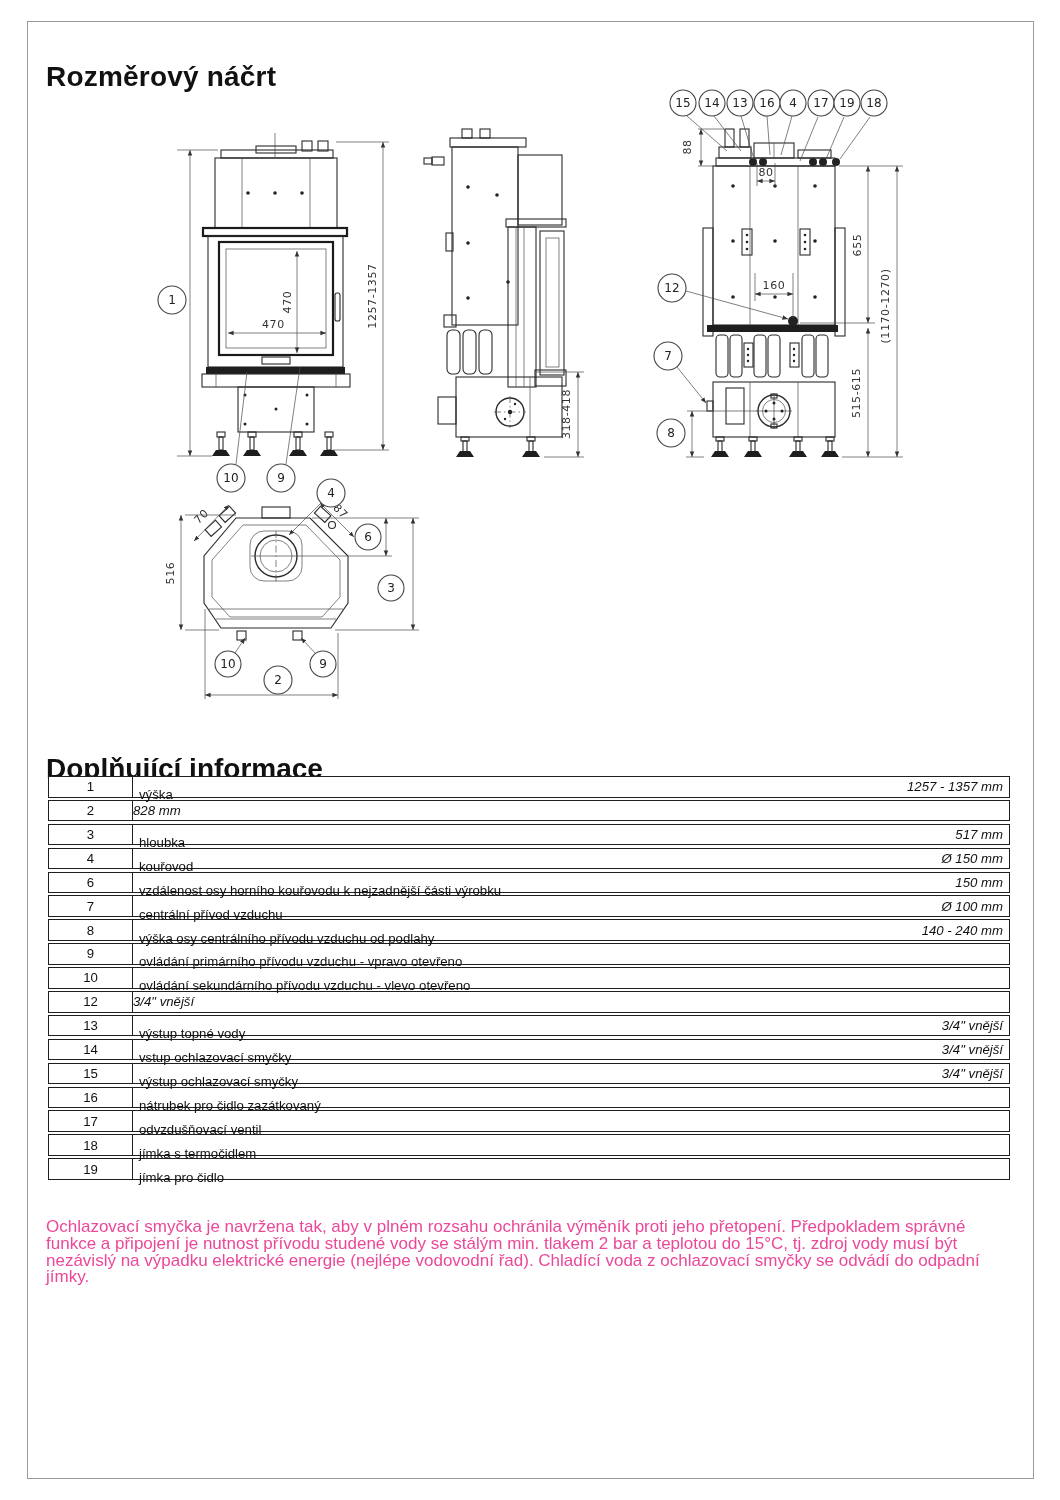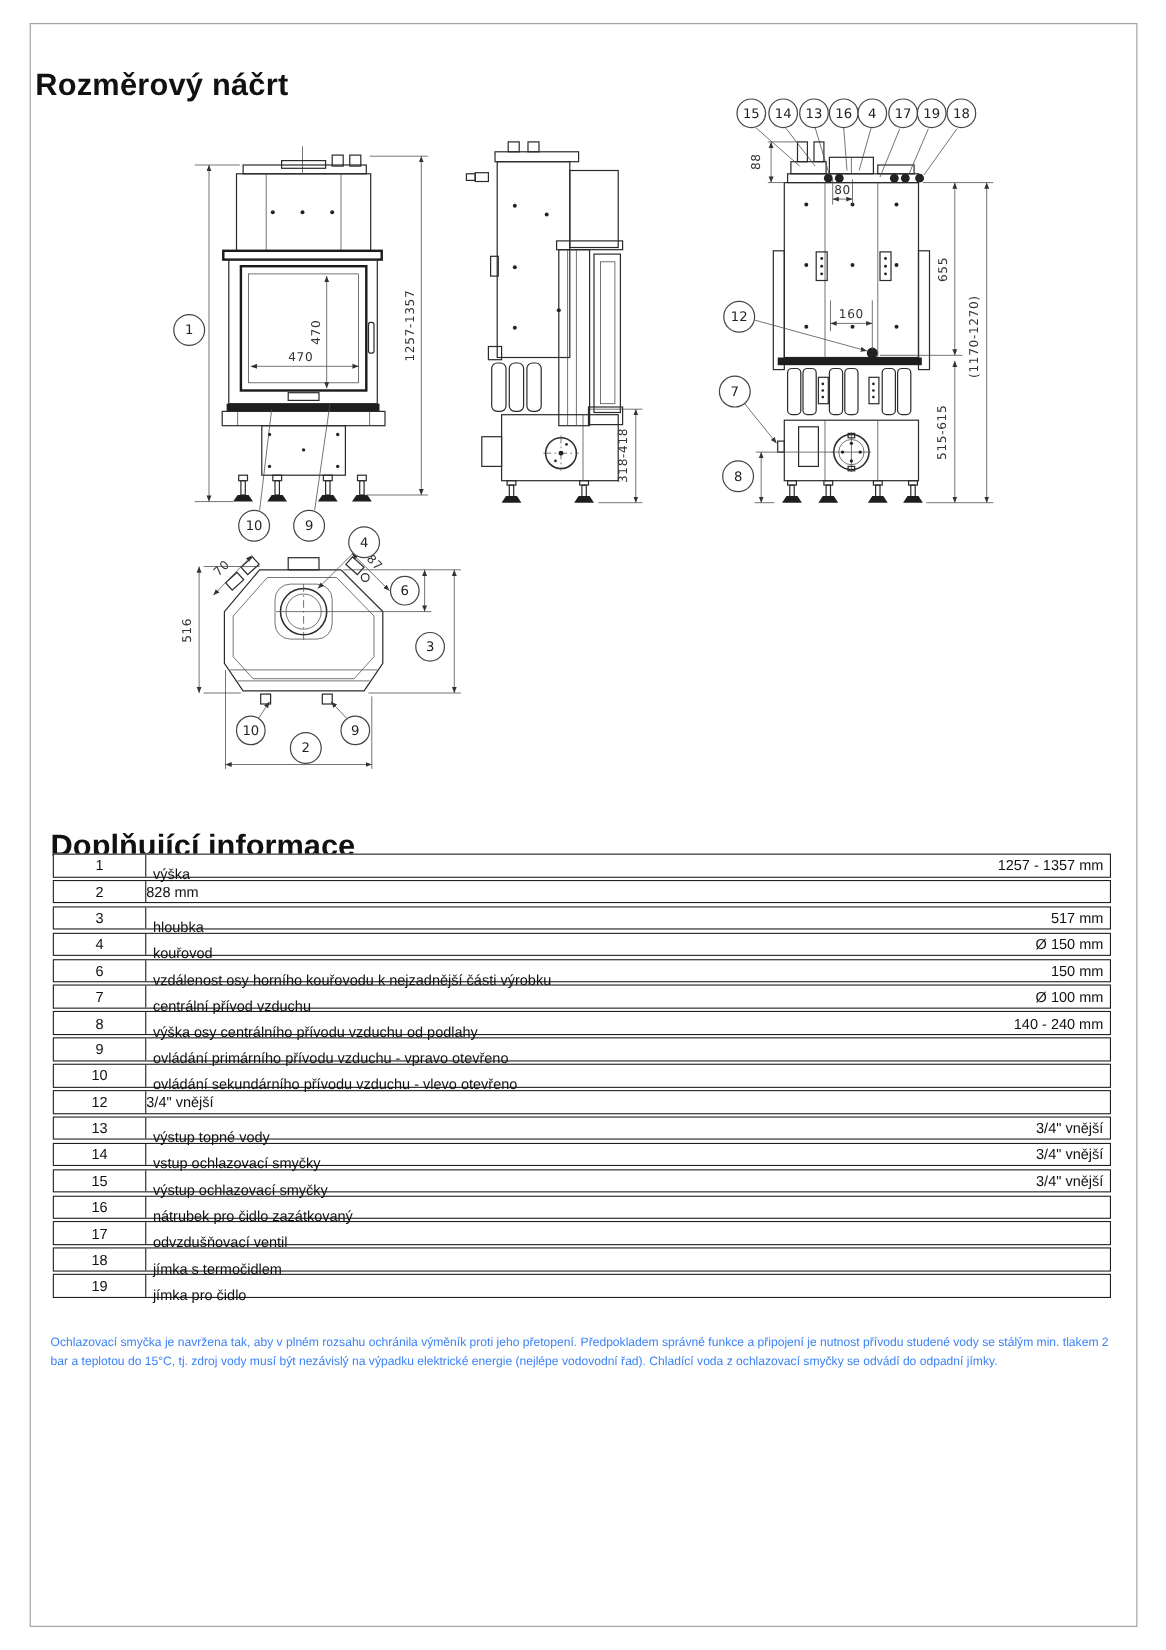--- a/index.html
+++ b/index.html
@@ -1,29 +1,29 @@
 <!DOCTYPE html>
 <html><head>
 <meta charset="utf-8">
 <style>
   html,body{margin:0;padding:0;}
   body{
     width:1060px;height:1500px;position:relative;background:#fff;
     font-family:"Liberation Sans",sans-serif;color:#111;overflow:hidden;
   }
   .frame{position:absolute;left:27px;top:21px;width:1005px;height:1456px;border:1px solid #9a9a9a;}
-  .title{position:absolute;left:32px;top:42px;font-size:28px;font-weight:bold;letter-spacing:.2px;}
+  .title{position:absolute;left:46px;top:42px;font-size:28px;font-weight:bold;letter-spacing:.2px;}
   .section-title{position:absolute;left:46px;top:730px;font-size:28px;font-weight:bold;}
   .drawing-area{position:absolute;left:45px;top:85px;width:890px;height:640px;}
   .dim-table{position:absolute;left:48px;top:776px;width:962px;}
   .trow{display:flex;align-items:stretch;border:1px solid #1f1f1f;height:19.5px;margin-bottom:2.4px;font-size:13.2px;background:#fff;}
   .tnum{width:83px;border-right:1px solid #1f1f1f;display:flex;align-items:center;justify-content:center;}
   .tlabel{flex:1;display:flex;align-items:center;padding-left:6px;white-space:nowrap;margin-top:16px;}
-  .tvalue{display:flex;align-items:center;padding-right:6px;white-space:nowrap;}
-  .footer-note{position:absolute;left:46px;top:1202px;width:966px;font-size:11px;line-height:16.8px;color:#3b82f6;text-align:left;}
+  .tvalue{display:flex;align-items:center;padding-right:6px;white-space:nowrap;font-style:italic;}
+  .footer-note{position:absolute;left:46px;top:1202px;width:966px;font-size:17px;line-height:16.8px;color:#ec4899;text-align:left;}
   
   .ln{stroke:#2b2b2b;stroke-width:1.1;fill:none;}
   .lw{stroke:#1a1a1a;stroke-width:2.2;fill:none;}
   .lt{stroke:#4a4a4a;stroke-width:.7;fill:none;}
   .fd{fill:#1e1e1e;stroke:none;}
   .dot{fill:#222;stroke:none;}
   .dash{stroke-dasharray:7 3 1.5 3;}
   .co-circle{fill:#fff;stroke:#444;stroke-width:1.1;}
   text.dim{font-family:"DejaVu Sans",sans-serif;font-size:11px;fill:#333;letter-spacing:.6px;}
   text.co{font-family:"DejaVu Sans",sans-serif;font-size:12px;fill:#222;text-anchor:middle;}

